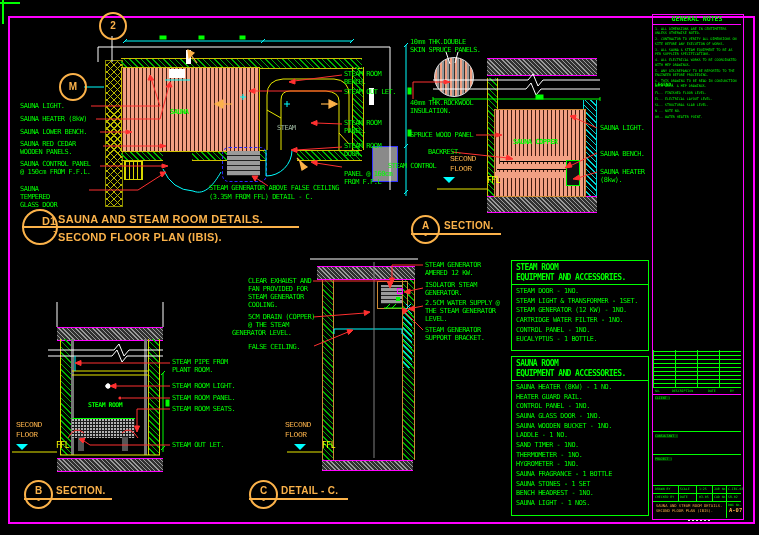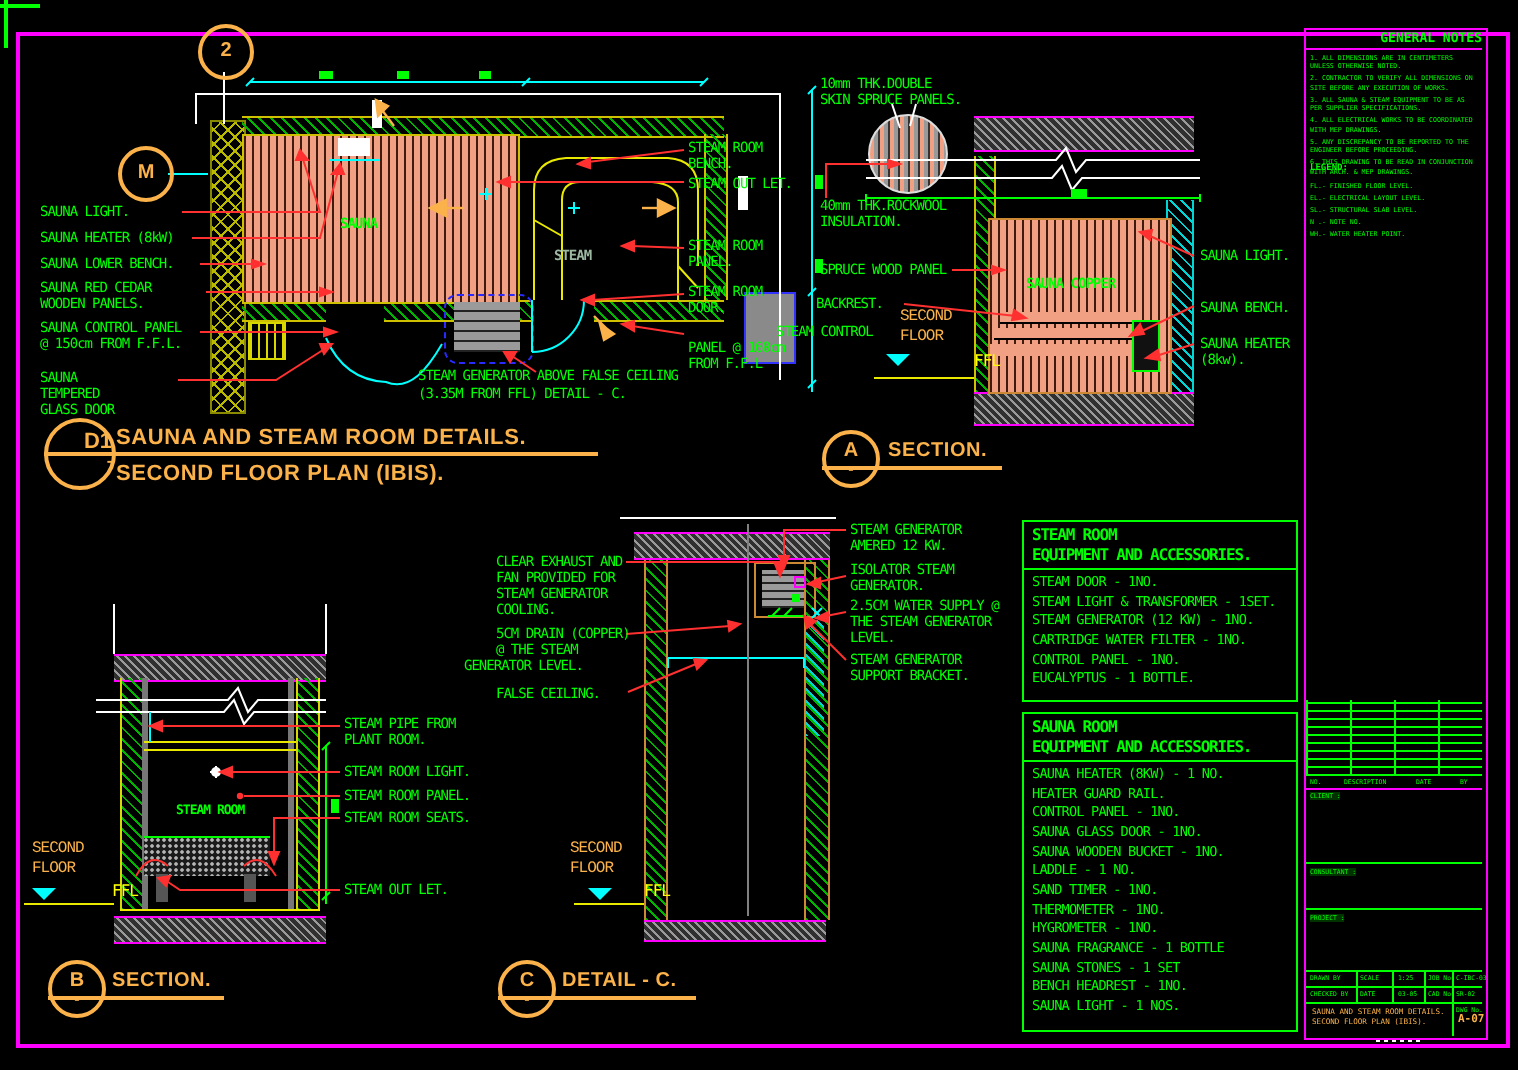--- a/index.html
+++ b/index.html
@@ -2,21 +2,21 @@
 <html><head>
 <meta charset="utf-8">
 <style>
   html,body{margin:0;padding:0;background:#000;}
   #sheet{position:relative;width:759px;height:535px;background:#000;overflow:hidden;
          font-family:"DejaVu Sans Mono",monospace;}
   .abs{position:absolute;}
   
   .lbl{position:absolute;color:#00ff00;font:7px/1.16 "DejaVu Sans Mono",monospace;
        white-space:nowrap;letter-spacing:-0.5px;}
-  .gray{color:#9db8a0;font-weight:bold;}
+  .gray{color:#9db8a0;font-weight:normal;}
   .org{color:#fbb24a;font-family:Liberation Mono, monospace;}
   .yel{color:#ffff00;margin-left:28px;}
   .ttl{position:absolute;color:#fbb24a;font:bold 11px/1 "Liberation Sans",sans-serif;white-space:nowrap;letter-spacing:.3px;}
   .sttl{position:absolute;color:#fbb24a;font:bold 10px/1 "Liberation Sans",sans-serif;white-space:nowrap;letter-spacing:.3px;}
   .bub{position:absolute;border:2px solid #fbb24a;border-radius:50%;color:#fbb24a;
        text-align:center;font:bold 10px/1 "Liberation Sans",sans-serif;background:transparent;}
   .bub .sub{display:block;font:bold 8px/1 "Liberation Sans",sans-serif;}
   
   .hgreen{background:repeating-linear-gradient(45deg,#00b400 0 1px,transparent 1px 4px);
           border-top:1px solid #cfc000;border-bottom:1px solid #cfc000;}
@@ -298,21 +298,21 @@
   <div class="lbl gray" style="left:277px;top:124px;">STEAM</div>
 
   <div class="lbl" style="left:209px;top:184px;">STEAM GENERATOR ABOVE FALSE CEILING</div>
   <div class="lbl" style="left:209px;top:193px;">(3.35M FROM FFL) DETAIL - C.</div>
 
   <div class="lbl" style="left:410px;top:38px;">10mm THK.DOUBLE</div>
   <div class="lbl" style="left:410px;top:46px;">SKIN SPRUCE PANELS.</div>
   <div class="lbl" style="left:410px;top:99px;">40mm THK.ROCKWOOL</div>
   <div class="lbl" style="left:410px;top:107px;">INSULATION.</div>
   <div class="lbl" style="left:410px;top:131px;">SPRUCE WOOD PANEL</div>
-  <div class="lbl" style="left:408px;top:148px;">BACKREST.</div>
+  <div class="lbl" style="left:428px;top:148px;">BACKREST.</div>
   <div class="lbl" style="left:513px;top:138px;font-weight:bold;">SAUNA COPPER</div>
   <div class="lbl org" style="left:450px;top:154px;font-size:8px;">SECOND</div>
   <div class="lbl org" style="left:450px;top:164px;font-size:8px;">FLOOR</div>
   <div class="lbl yel" style="left:459px;top:176px;font-size:8px;">FFL</div>
   <div class="lbl" actable="false" style="left:600px;top:124px;">SAUNA LIGHT.</div>
   <div class="lbl" style="left:600px;top:150px;">SAUNA BENCH.</div>
   <div class="lbl" style="left:600px;top:168px;">SAUNA HEATER</div>
   <div class="lbl" style="left:600px;top:176px;">(8kw).</div>
 
   <div class="lbl" style="left:172px;top:358px;">STEAM PIPE FROM</div>
@@ -378,21 +378,21 @@
       <li>THERMOMETER - 1NO.</li>
       <li>HYGROMETER - 1NO.</li>
       <li>SAUNA FRAGRANCE - 1 BOTTLE</li>
       <li>SAUNA STONES - 1 SET</li>
       <li>BENCH HEADREST - 1NO.</li>
       <li>SAUNA LIGHT - 1 NOS.</li>
     </ul>
   </div>
 
   <div class="abs" style="left:653px;top:15px;width:88px;height:334px;">
-    <div style="color:#00ff00;font:bold 6.5px/1.2 'DejaVu Sans Mono',monospace;text-align:right;padding-top:1px;">GENERAL NOTES</div>
+    <div style="color:#00ff00;font:bold 6.5px/1.2 'DejaVu Sans Mono',monospace;text-align:center;padding-top:1px;">GENERAL NOTES</div>
     <div class="mline" style="left:0;top:9px;width:88px;height:1px;"></div>
     <div style="position:absolute;left:2px;top:12px;width:84px;">
       <p class="note" style="white-space:normal;">1. ALL DIMENSIONS ARE IN CENTIMETERS UNLESS OTHERWISE NOTED.</p>
       <p class="note" style="white-space:normal;">2. CONTRACTOR TO VERIFY ALL DIMENSIONS ON SITE BEFORE ANY EXECUTION OF WORKS.</p>
       <p class="note" style="white-space:normal;">3. ALL SAUNA &amp; STEAM EQUIPMENT TO BE AS PER SUPPLIER SPECIFICATIONS.</p>
       <p class="note" style="white-space:normal;">4. ALL ELECTRICAL WORKS TO BE COORDINATED WITH MEP DRAWINGS.</p>
       <p class="note" style="white-space:normal;">5. ANY DISCREPANCY TO BE REPORTED TO THE ENGINEER BEFORE PROCEEDING.</p>
       <p class="note" style="white-space:normal;">6. THIS DRAWING TO BE READ IN CONJUNCTION WITH ARCH. &amp; MEP DRAWINGS.</p>
     </div>
     <div style="position:absolute;left:2px;top:68px;color:#00ff00;font:bold 4.5px/1 'DejaVu Sans Mono',monospace;">LEGEND:</div>

